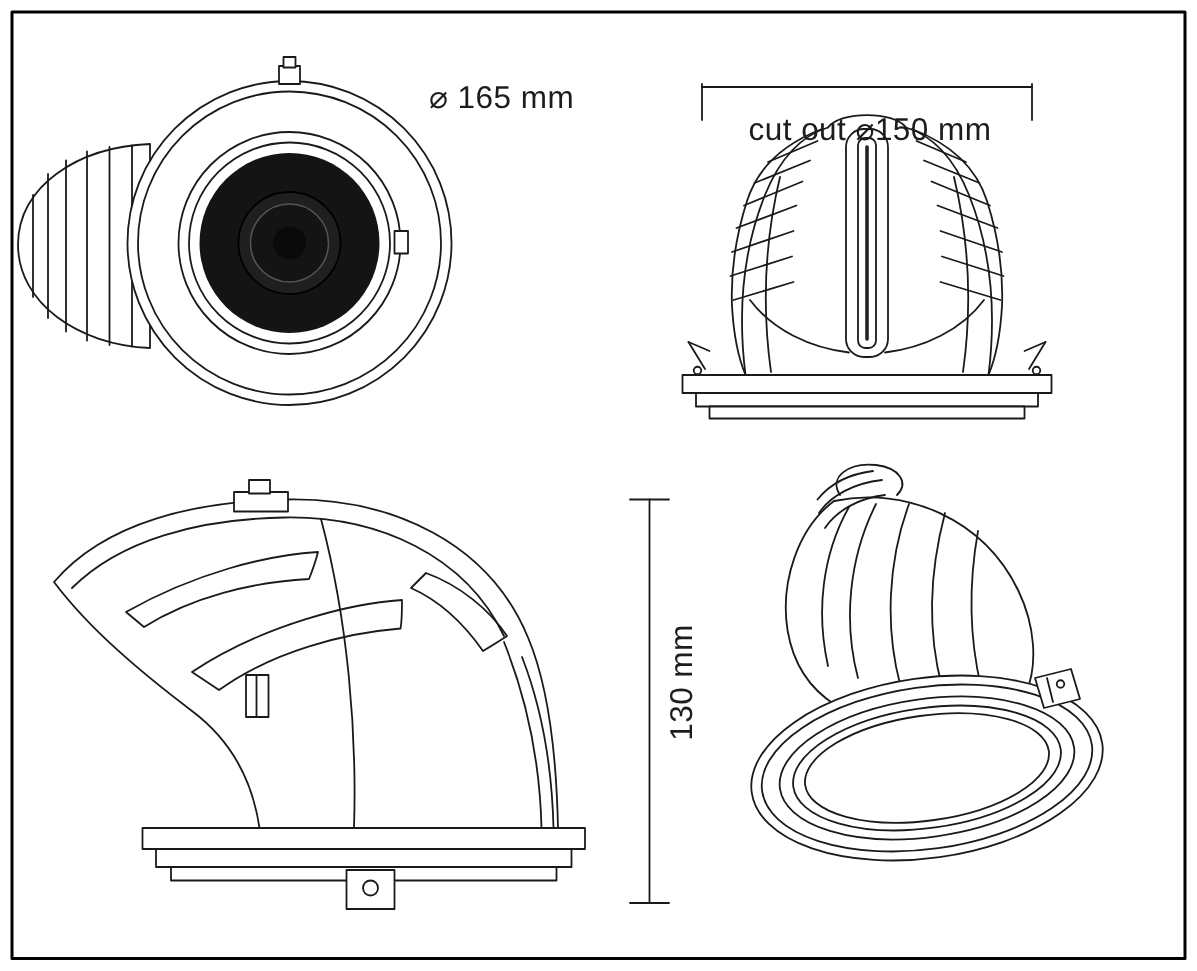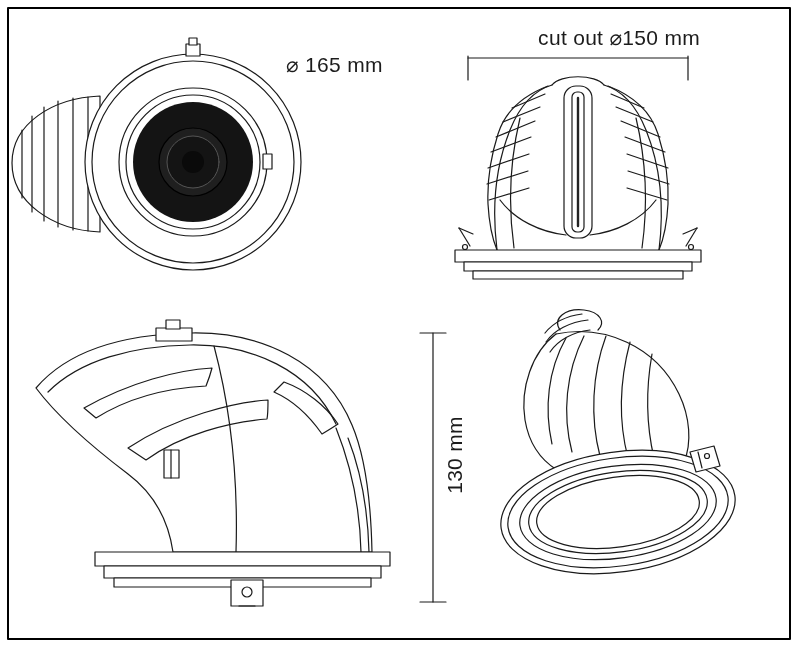--- a/index.html
+++ b/index.html
@@ -11,21 +11,21 @@
     overflow:hidden;
   }
   .drawing-svg{position:absolute;left:0;top:0;}
   .dim-label{
     position:absolute;
     color:#1c1c1c;
     font-size:21px;
     letter-spacing:0.3px;
     white-space:nowrap;
   }
-  .dim-label.center{text-align:right;}
+  .dim-label.center{text-align:center;margin-top:48px;}
   .rot{
     transform:rotate(-90deg);
     text-align:center;
   }
 </style>
 </head>
 <body>
 
 <div class="canvas">
 

